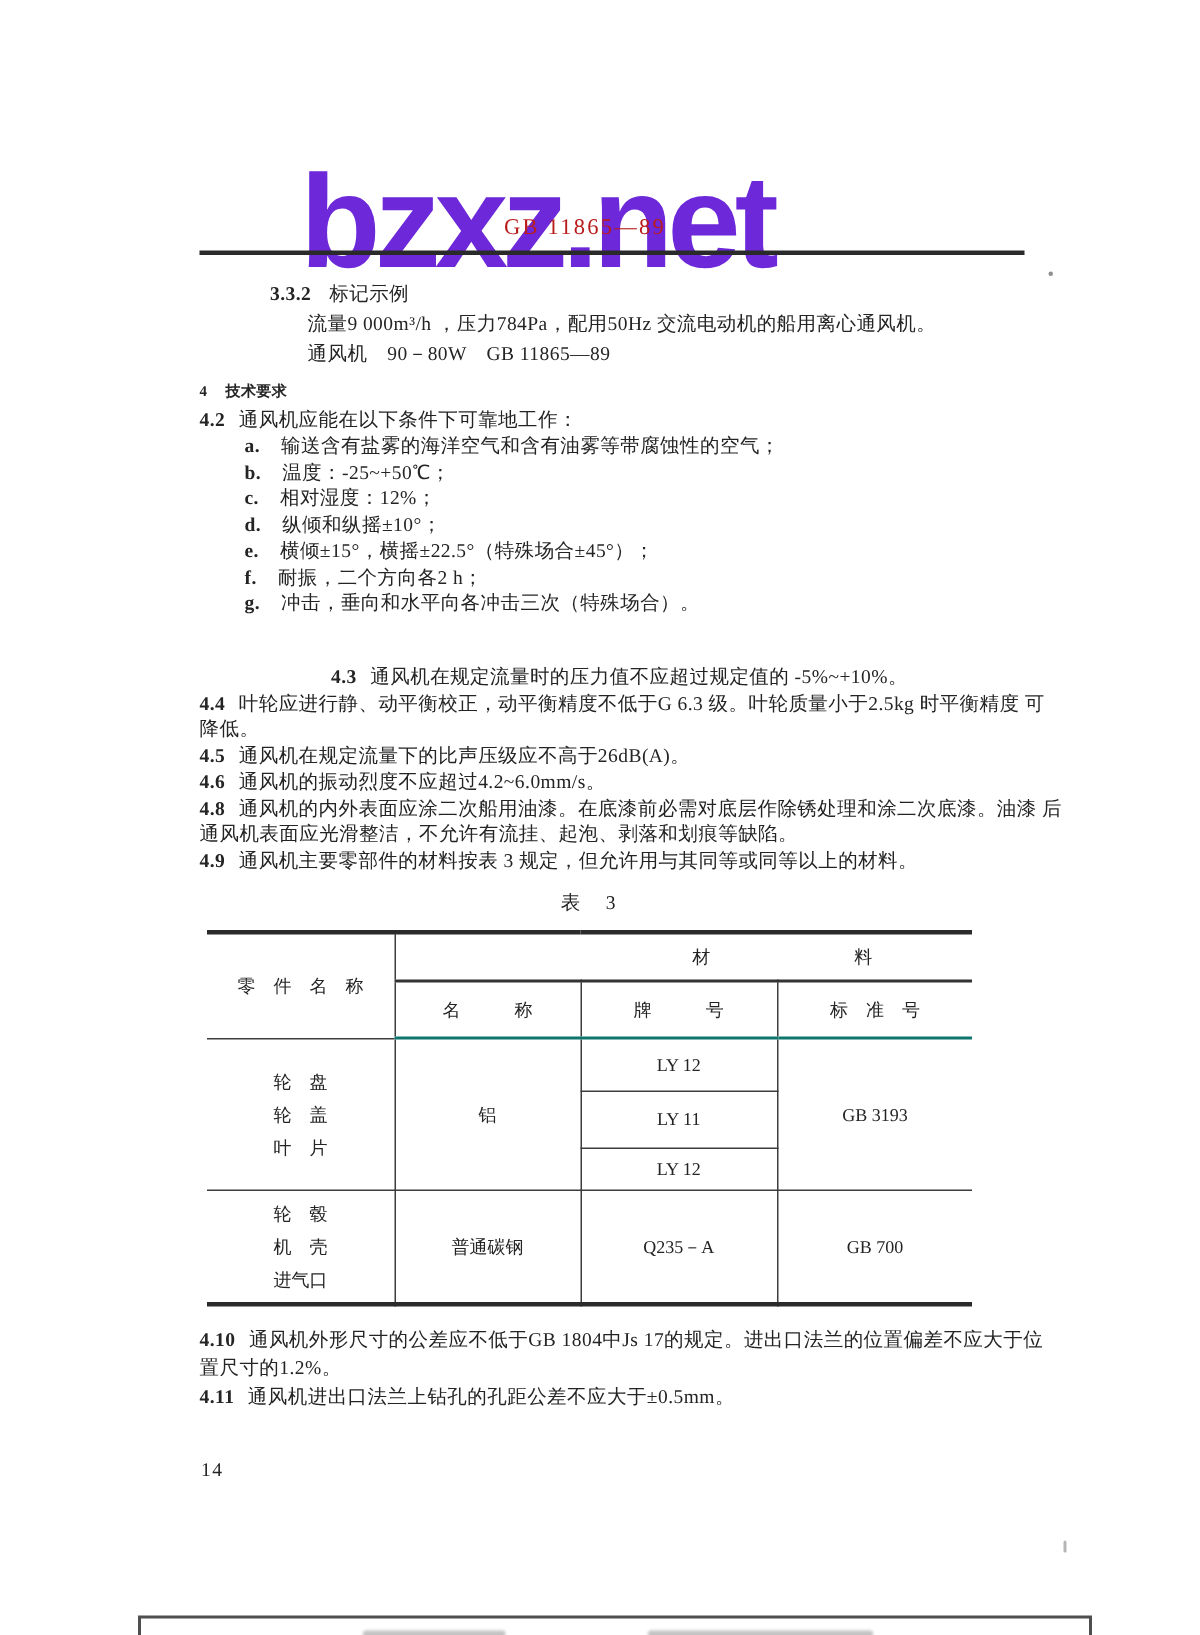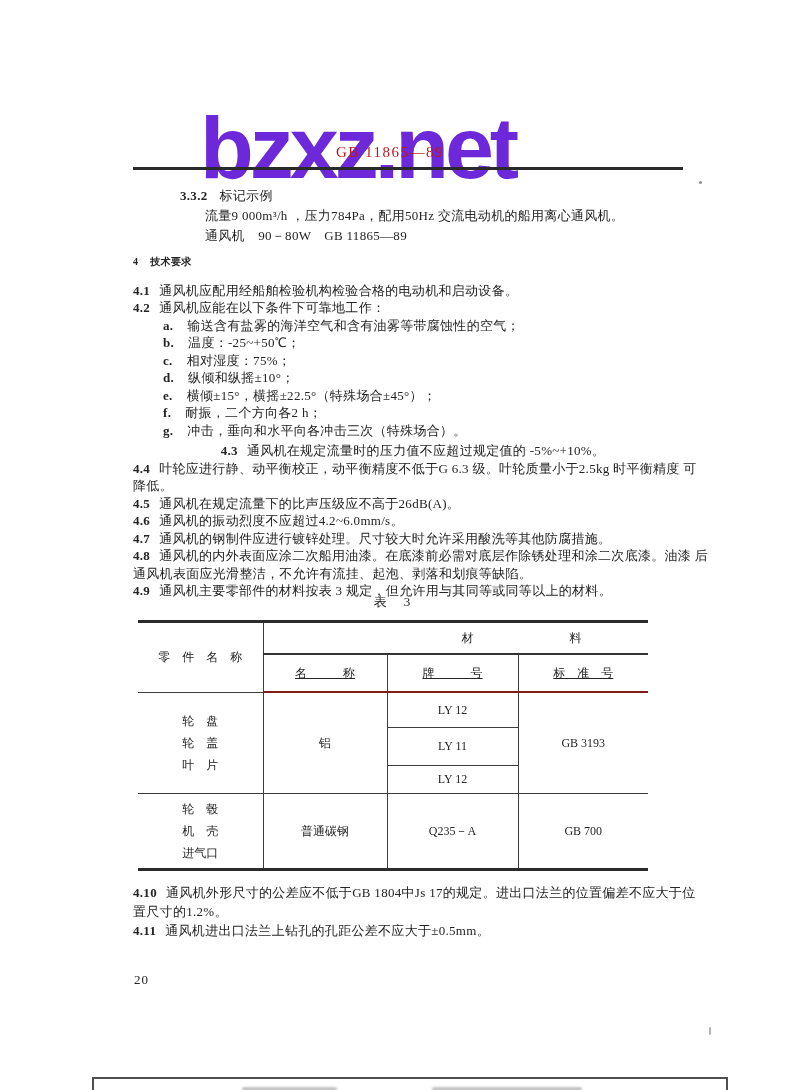--- a/index.html
+++ b/index.html
@@ -51,21 +51,21 @@
     border-top:3px solid #2b2b2b;border-bottom:3px solid #2b2b2b;
     font-size:12px;color:#242424;
   }
   table.t3 td{
     border:1px solid #3d3d3d;text-align:center;vertical-align:middle;
     padding:0;overflow:hidden;
   }
   table.t3 td.no-l{border-left:none;}
   table.t3 td.no-r{border-right:none;}
   table.t3 .mathdr{text-align:left;padding-left:198px;border-bottom:2px solid #333;}
-  table.t3 .subrow td{border-bottom:2px solid #7f1d1d;text-decoration:underline;}
+  table.t3 .subrow td{border-bottom:2px solid #0f766e;}
   .partcell div{line-height:22px;}
   .r-mat td{height:30px;}
   .r-sub td{height:36px;}
   .r-ly1 td{height:34px;}
   .r-ly2 td{height:37px;}
   .r-ly3 td{height:27px;}
   .r-row2 td{height:74px;}
 
   .pageno{position:absolute;left:134px;top:972px;z-index:2;font-size:13px;letter-spacing:1px;}
 
@@ -94,34 +94,31 @@
       <span class="hnum">3.3.2</span><span>标记示例</span>
     </div>
     <div class="line ind1">流量9 000m³/h ，压力784Pa，配用50Hz 交流电动机的船用离心通风机。</div>
     <div class="line ind1">通风机　90－80W　GB 11865—89</div>
   </div>
 
   <div class="block b2">
     <div class="line h4 htitle">
       <span class="hnum">4</span><span>技术要求</span>
     </div>
-    <div class="line c41">
-      <span class="cnum">4.1</span><span>通风机应配用经船舶检验机构检验合格的电动机和启动设备。</span>
-    </div>
     <div class="line">
       <span class="cnum">4.2</span><span>通风机应能在以下条件下可靠地工作：</span>
     </div>
     <div class="line ind2">
       <span class="lnum">a.</span><span>输送含有盐雾的海洋空气和含有油雾等带腐蚀性的空气；</span>
     </div>
     <div class="line ind2">
       <span class="lnum">b.</span><span>温度：-25~+50℃；</span>
     </div>
     <div class="line ind2">
-      <span class="lnum">c.</span><span>相对湿度：75%；</span>
+      <span class="lnum">c.</span><span>相对湿度：12%；</span>
     </div>
     <div class="line ind2">
       <span class="lnum">d.</span><span>纵倾和纵摇±10°；</span>
     </div>
     <div class="line ind2">
       <span class="lnum">e.</span><span>横倾±15°，横摇±22.5°（特殊场合±45°）；</span>
     </div>
     <div class="line ind2">
       <span class="lnum">f.</span><span>耐振，二个方向各2 h；</span>
     </div>
@@ -136,23 +133,20 @@
     </div>
     <div class="line">
       <span class="cnum">4.4</span><span>叶轮应进行静、动平衡校正，动平衡精度不低于G 6.3 级。叶轮质量小于2.5kg 时平衡精度 可</span>
     </div>
     <div class="line">降低。</div>
     <div class="line">
       <span class="cnum">4.5</span><span>通风机在规定流量下的比声压级应不高于26dB(A)。</span>
     </div>
     <div class="line">
       <span class="cnum">4.6</span><span>通风机的振动烈度不应超过4.2~6.0mm/s。</span>
-    </div>
-    <div class="line">
-      <span class="cnum">4.7</span><span>通风机的钢制件应进行镀锌处理。尺寸较大时允许采用酸洗等其他防腐措施。</span>
     </div>
     <div class="line">
       <span class="cnum">4.8</span><span>通风机的内外表面应涂二次船用油漆。在底漆前必需对底层作除锈处理和涂二次底漆。油漆 后</span>
     </div>
     <div class="line">通风机表面应光滑整洁，不允许有流挂、起泡、剥落和划痕等缺陷。</div>
     <div class="line">
       <span class="cnum">4.9</span><span>通风机主要零部件的材料按表 3 规定，但允许用与其同等或同等以上的材料。</span>
     </div>
   </div>
 
@@ -206,20 +200,20 @@
   <div class="block b4">
     <div class="line first">
       <span class="cnum">4.10</span><span>通风机外形尺寸的公差应不低于GB 1804中Js 17的规定。进出口法兰的位置偏差不应大于位</span>
     </div>
     <div class="line">置尺寸的1.2%。</div>
     <div class="line">
       <span class="cnum">4.11</span><span>通风机进出口法兰上钻孔的孔距公差不应大于±0.5mm。</span>
     </div>
   </div>
 
-  <div class="pageno">20</div>
+  <div class="pageno">14</div>
 
   <div class="footer-box">
     <div class="smudge s1"></div>
     <div class="smudge s2"></div>
   </div>
 
 </div>
 
 </body></html>

